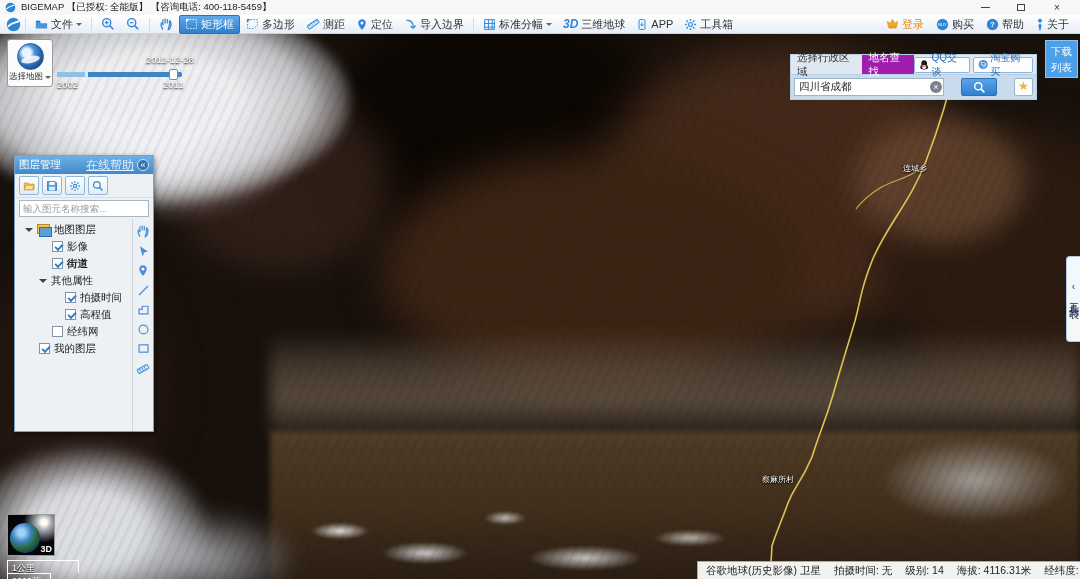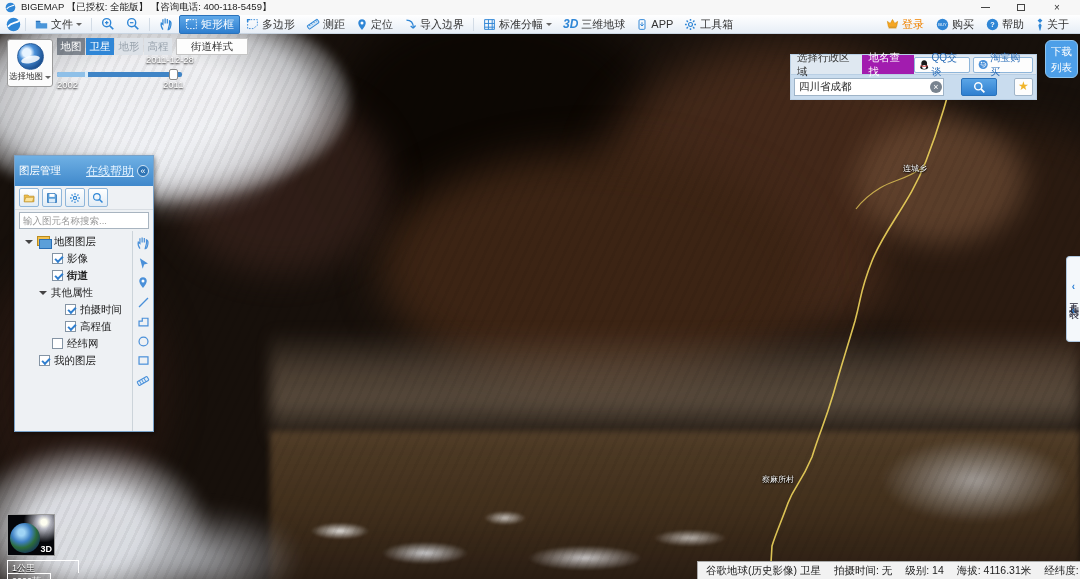--- a/index.html
+++ b/index.html
@@ -45,21 +45,21 @@
   .street-style{margin-left:3px;width:72px;background:#fdfdfd;color:#333;border:1px solid #c5c5c5;display:flex;align-items:center;justify-content:center;}
   .timeline-date{position:absolute;left:146px;top:21px;font-size:9.5px;color:#fff;text-shadow:0 1px 2px #000;z-index:20;}
   .timeline{position:absolute;left:57px;top:39px;width:125px;height:5px;background:#3f84c6;border-radius:2px;z-index:20;}
   .timeline .tl-fill{position:absolute;left:0;top:0;bottom:0;width:22%;background:#8fc0e8;border-radius:2px 0 0 2px;}
   .timeline .tl-tick{position:absolute;left:22%;top:-1px;width:3px;height:7px;background:#d9ecfa;border-radius:1px;}
   .timeline .tl-handle{position:absolute;left:112px;top:-3px;width:9px;height:11px;background:#fff;border:1px solid #8a8a8a;border-radius:2px;}
   .tl-lab{position:absolute;font-size:9.5px;color:#fff;text-shadow:0 1px 2px #000;z-index:20;}
 
   
   .layer-panel{position:absolute;left:14px;top:155px;width:140px;height:277px;background:#eef1f4;border:1px solid #7aa2c8;box-shadow:1px 2px 5px rgba(0,0,0,.45);z-index:40;display:flex;flex-direction:column;font-size:10.5px;}
-  .lp-header{height:30px;background:linear-gradient(#6fb0e4,#3f88cb);color:#fff;display:flex;align-items:center;padding:0 4px;gap:3px;font-size:10.5px;flex:none;}
+  .lp-header{height:18px;background:linear-gradient(#6fb0e4,#3f88cb);color:#fff;display:flex;align-items:center;padding:0 4px;gap:3px;font-size:10.5px;flex:none;}
   .lp-help{margin-left:auto;color:#e2f2ff;text-decoration:underline;font-size:12px;}
   .lp-collapse{width:12px;height:12px;border-radius:50%;background:#2e74b5;border:1px solid #cfe4f5;color:#fff;display:flex;align-items:center;justify-content:center;font-size:9px;line-height:1;}
   .lp-tools{height:24px;display:flex;align-items:center;gap:3px;padding:0 4px;border-bottom:1px solid #d8dde2;flex:none;}
   .lp-tbtn{width:20px;height:19px;border:1px solid #8fb6da;background:linear-gradient(#ffffff,#e2ecf5);border-radius:2px;display:flex;align-items:center;justify-content:center;}
   .lp-search-wrap{height:21px;padding:2px 4px;flex:none;}
   .lp-search-wrap input{width:100%;height:17px;border:1px solid #a8b4c0;font-size:9.5px;padding:0 3px;color:#666;background:#fff;}
   .lp-search-wrap input::placeholder{color:#999;}
   .lp-body{flex:1;display:flex;overflow:hidden;}
   .lp-tree{flex:1;padding-top:2px;}
   .tree-row{height:17px;display:flex;align-items:center;gap:4px;color:#222;}
@@ -78,21 +78,21 @@
   .sp-tab.active{background:#a21caf;color:#fff;}
   .sp-mini-btn{height:16px;background:#fdfdfd;border:1px solid #8fb6da;border-radius:2px;display:flex;align-items:center;gap:2px;padding:0 4px;color:#2a6db8;font-size:10px;margin-right:3px;}
   .sp-row2{height:24px;background:#c9dcee;border:1px solid #b9cfe4;display:flex;align-items:center;padding:12px 3px;gap:17px;}
   .sp-input{flex:1;height:18px;position:relative;}
   .sp-input input{width:100%;height:100%;border:1px solid #9fb4c8;font-size:10.5px;padding:0 16px 0 4px;color:#222;}
   .clear-btn{position:absolute;right:2px;top:3px;width:12px;height:12px;border-radius:50%;background:#78838f;color:#fff;font-size:9px;line-height:12px;text-align:center;}
   .sp-search-btn{width:36px;height:18px;background:linear-gradient(#5aa5e6,#2f7fd0);border:1px solid #2a72bb;border-radius:2px;display:flex;align-items:center;justify-content:center;}
   .sp-star-btn{width:19px;height:18px;background:#fdfdfd;border:1px solid #9fb4c8;border-radius:2px;color:#f0b429;font-size:12px;line-height:15px;text-align:center;}
 
   
-  .download-btn{position:absolute;left:1045px;top:40px;width:33px;height:38px;background:#4d9fe8;border:1px solid #8cc4f0;border-radius:6px;color:#fff;display:flex;align-items:center;justify-content:center;z-index:40;}
+  .download-btn{position:absolute;left:1045px;top:40px;width:33px;height:38px;background:#4d9fe8;border:1px solid #8cc4f0;border-radius:0;color:#fff;display:flex;align-items:center;justify-content:center;z-index:40;}
   .download-btn span{width:24px;font-size:10.5px;line-height:1.55;text-align:center;display:block;}
 
   
   .tools-tab{position:absolute;left:1066px;top:256px;width:14px;height:86px;background:#f4f8fb;border:1px solid #b0c8e0;border-right:none;border-radius:4px 0 0 4px;display:flex;flex-direction:column;align-items:center;justify-content:center;gap:3px;z-index:40;}
   .tools-tab .chev{color:#2b7fd4;font-size:10px;font-weight:bold;line-height:1;}
   .tools-tab .vlabel{writing-mode:vertical-rl;font-size:10px;color:#223;letter-spacing:2px;}
 
   
   .globe-thumb{position:absolute;left:7px;top:481px;width:48px;height:42px;background:radial-gradient(circle at 78% 18%,rgba(255,255,240,.95) 0 6%,rgba(120,120,140,.35) 14%,#05060a 42%);border:1px solid #9a9a9a;z-index:30;overflow:hidden;}
   .globe-thumb .earth{position:absolute;left:2px;top:8px;width:30px;height:30px;border-radius:50%;background:radial-gradient(circle at 38% 32%,#9fd4f5 0 12%,#3d7fc2 35%,#2c6b3a 55%,#14345c 80%,#081a33 100%);}
@@ -292,27 +292,20 @@
     <div class="map-label" style="left:903px;top:130px;">连城乡</div>
     <div class="map-label" style="left:762px;top:441px;">察麻所村</div>
 
     <div class="select-map">
       <div class="globe-ic"></div>
       <div class="select-map-label">
           <span>选择地图</span>
           <span class="caret"></span>
         </div>
     </div>
-    <div class="map-tabs">
-      <div class="mtab t-dim">地图</div>
-      <div class="mtab t-active">卫星</div>
-      <div class="mtab t-off">地形</div>
-      <div class="mtab t-off">高程</div>
-      <div class="mtab street-style">街道样式</div>
-    </div>
     <div class="timeline-date">2011-12-28</div>
     <div class="timeline">
       <div class="tl-fill"></div>
       <div class="tl-tick"></div>
       <div class="tl-handle"></div>
     </div>
     <div class="tl-lab" style="left:57px;top:46px;">2002</div>
     <div class="tl-lab" style="left:163px;top:46px;">2011</div>
 
     <div class="globe-thumb">

